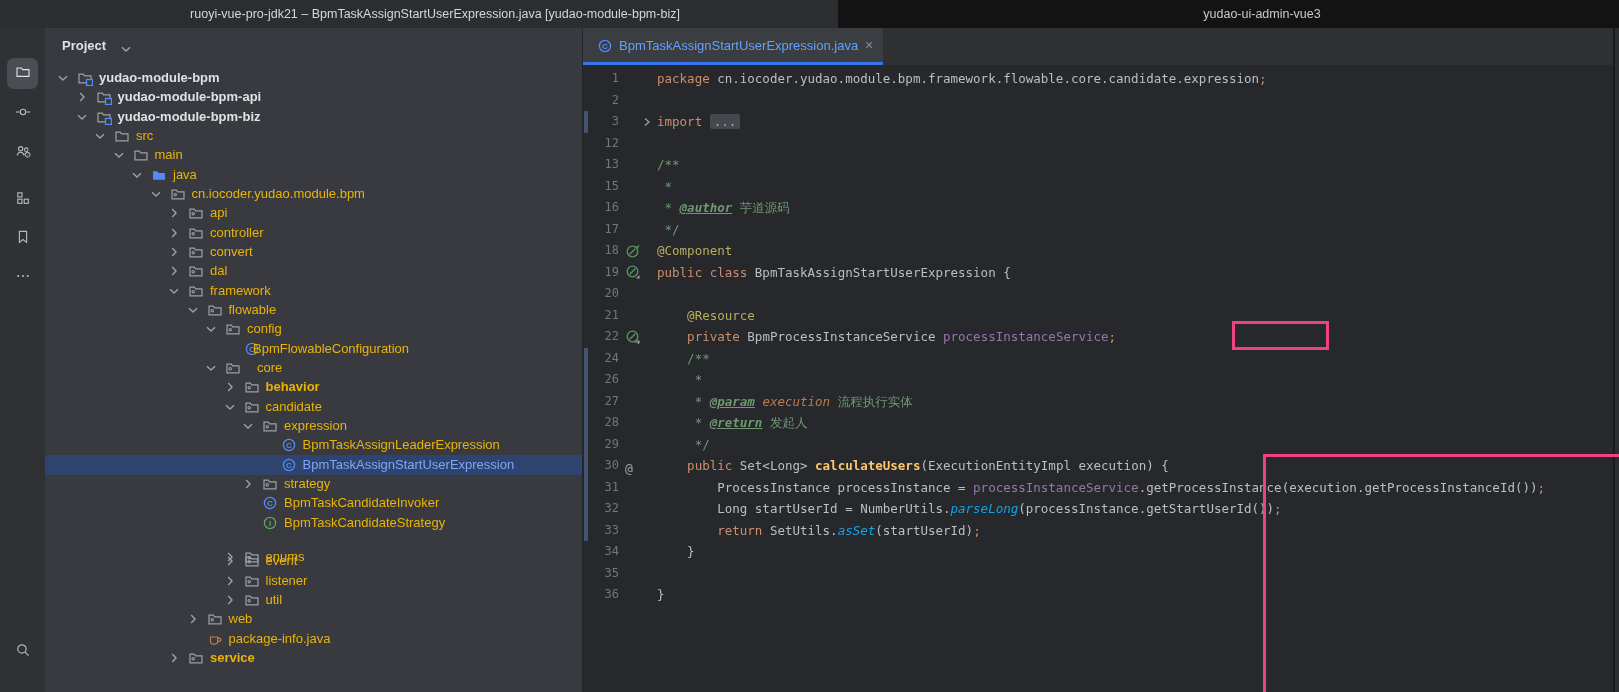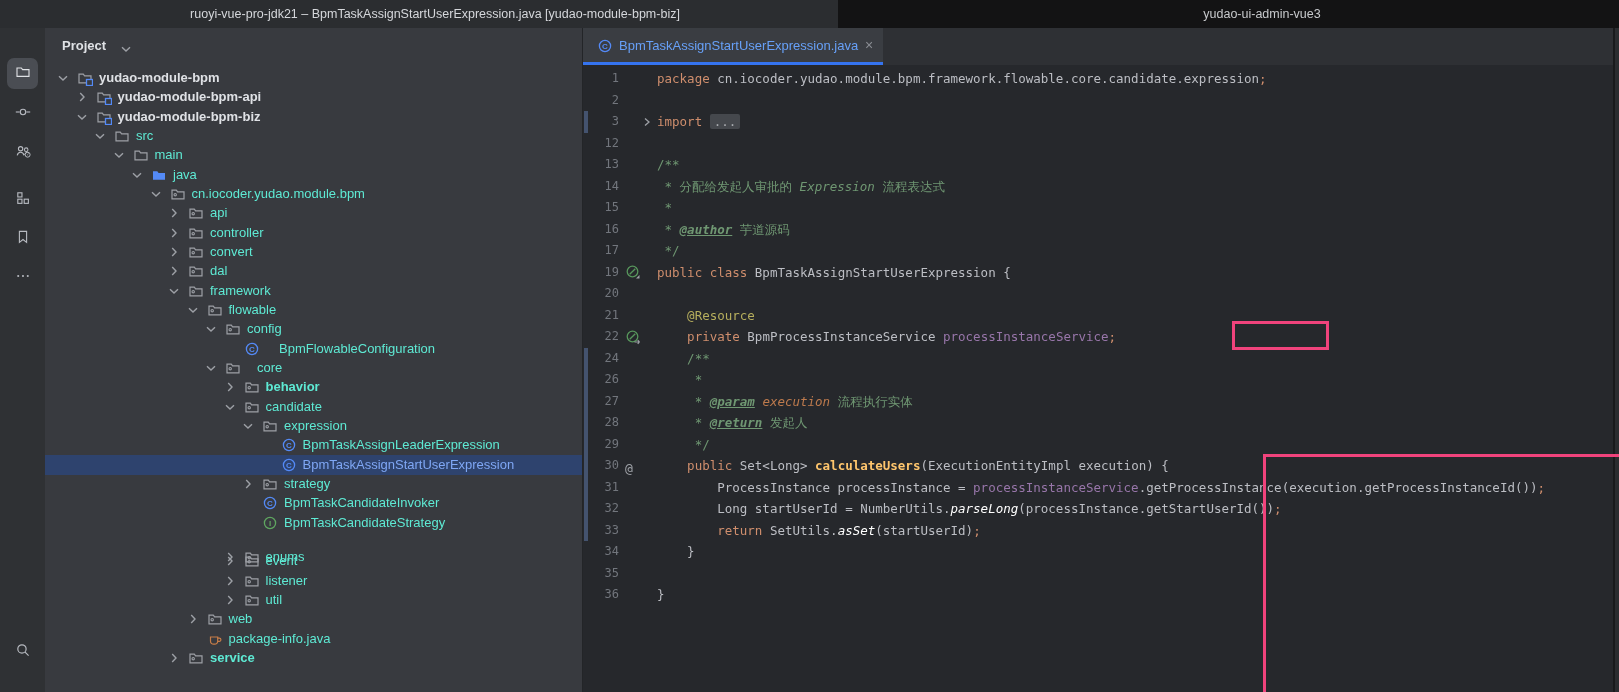--- a/index.html
+++ b/index.html
@@ -19,21 +19,21 @@
        display:flex;align-items:center;justify-content:center;}
   .stripe-btn.active{background:#4a4d53;}
   
   #project-panel{left:45px;top:28px;width:537px;height:664px;background:#383a3f;border-right:1px solid #232528;}
   #project-header{position:absolute;left:0;top:0;width:100%;height:40px;}
   #project-title{position:absolute;left:17px;top:10px;color:#dfe1e5;font-size:13px;font-weight:700;}
   #project-chevron{position:absolute;left:73px;top:13px;}
   #tree{position:absolute;left:0;top:40px;width:100%;height:624px;overflow:hidden;}
   .tree-row{position:absolute;width:100%;height:20px;white-space:nowrap;}
   .tree-row.selected{background:#2e436e;}
-  .tree-label{position:absolute;top:2px;font-size:13px;color:#5eead4;}
+  .tree-label{position:absolute;top:2px;font-size:13px;color:#eab308;}
   .tree-row.bold .tree-label{font-weight:700;color:#dfe1e5;}
   .tree-row.selected .tree-label{color:#7fa7f5;}
   .tree-ico{position:absolute;top:2px;width:16px;height:16px;}
   
   #tabbar{left:583px;top:28px;width:1030px;height:37px;background:#2e3034;}
   #editor-tab{position:absolute;left:0;top:0;width:300px;height:37px;background:#3a3d42;}
   #editor-tab .underline{position:absolute;left:0;bottom:0;width:100%;height:3px;background:#3574f0;}
   #tab-icon{position:absolute;left:14px;top:10px;width:16px;height:16px;}
   #tab-label{position:absolute;left:36px;top:10px;font-size:13px;color:#67a0f7;white-space:nowrap;}
   #tab-close{position:absolute;left:282px;top:9px;font-size:14px;color:#8b8e94;}
@@ -44,21 +44,21 @@
   .lnum{position:absolute;left:4px;top:0;width:32px;text-align:right;color:#72767d;
        font-family:"DejaVu Sans Mono",monospace;font-size:12px;}
   .gut-ico{position:absolute;top:2.5px;width:16px;height:16px;}
   .vcs{position:absolute;left:1px;top:0;width:4px;height:21.5px;background:#44536f;}
   .ctext{position:absolute;left:74px;top:0;}
   .tok-kw{color:#cf8e6d}.tok-pl{color:#bcbec4}.tok-ann{color:#b6ae5d}
   .tok-doc{color:#6f9772}.tok-doci{color:#6f9772;font-style:italic}
   .tok-doctag{color:#6f9772;font-weight:700;font-style:italic;text-decoration:underline}
   .tok-docval{color:#bd7a4d;font-style:italic}
   .tok-field{color:#9876aa}.tok-method{color:#ffc66d;font-weight:600}
-  .tok-stat{color:#ffffff;font-style:italic}
+  .tok-stat{color:#0ea5e9;font-style:italic}
   .tok-fold{background:#45484d;color:#a9abb0;border-radius:2px;padding:0 4px;}
   
   .pink-box{position:absolute;border:3px solid #f0437c;pointer-events:none;z-index:9;}
   #box-component{left:649px;top:256px;width:91px;height:23px;}
   #box-method{left:680px;top:389px;width:915px;height:252px;}
   
   #right-divider{left:1613px;top:28px;width:2px;height:664px;background:#191a1c;}
   #right-strip{left:1615px;top:28px;width:4px;height:664px;background:#2b2d30;}
 </style>
 </head>
@@ -264,21 +264,21 @@
             <path d="M2 12.8V4.2h4.3l1.3 1.7H14v6.9z" stroke="#9da0a6" stroke-width="1.2"></path>
             <circle cx="5.2" cy="8.7" r="1.2" stroke="#9da0a6" stroke-width="1.1"></circle>
           </svg></span>
         <span class="tree-label" style="left:202px">config</span>
       </div>
       <div class="tree-row" style="top: 270.62px;">
         <span class="tree-ico" style="left:198.5px"><svg width="16" height="16" viewBox="0 0 16 16" fill="none" xmlns="http://www.w3.org/2000/svg">
             <circle cx="8" cy="8" r="5.6" stroke="#548af7" stroke-width="1.3"></circle>
             <text x="8" y="10.9" text-anchor="middle" font-size="8" font-weight="bold" fill="#548af7" font-family="Liberation Sans,sans-serif">C</text>
           </svg></span>
-        <span class="tree-label" style="left:234px">BpmFlowableConfiguration</span>
+        <span class="tree-label" style="left:208px">BpmFlowableConfiguration</span>
       </div>
       <div class="tree-row" style="top: 289.95px;">
         <span class="tree-ico" style="left:158px"><svg width="16" height="16" viewBox="0 0 16 16" fill="none" xmlns="http://www.w3.org/2000/svg">
             <path d="M4 6.2l4 3.8 4-3.8" stroke="#9da0a6" stroke-width="1.4"></path>
           </svg></span>
         <span class="tree-ico" style="left:180px"><svg width="16" height="16" viewBox="0 0 16 16" fill="none" xmlns="http://www.w3.org/2000/svg">
             <path d="M2 12.8V4.2h4.3l1.3 1.7H14v6.9z" stroke="#9da0a6" stroke-width="1.2"></path>
             <circle cx="5.2" cy="8.7" r="1.2" stroke="#9da0a6" stroke-width="1.1"></circle>
           </svg></span>
         <span class="tree-label" style="left:212px">core</span>
@@ -435,24 +435,28 @@
 
 <section class="abs" id="editor">
   <div id="code-lines">
       <div class="code-line"><span class="lnum">1</span><span class="ctext"><span class="tok-kw">package</span><span class="tok-pl"> cn.iocoder.yudao.module.bpm.framework.flowable.core.candidate.expression</span><span class="tok-kw">;</span></span></div>
       <div class="code-line"><span class="lnum">2</span><span class="ctext"></span></div>
       <div class="code-line"><span class="vcs"></span><span class="lnum">3</span><span class="gut-ico" style="left:56px"><svg width="16" height="16" viewBox="0 0 16 16" fill="none" xmlns="http://www.w3.org/2000/svg">
             <path d="M6 4.5l4 3.5-4 3.5" stroke="#9da0a6" stroke-width="1.3"></path>
           </svg></span><span class="ctext"><span class="tok-kw">import</span><span class="tok-pl"> </span><span class="tok-fold">...</span></span></div>
       <div class="code-line"><span class="lnum">12</span><span class="ctext"></span></div>
       <div class="code-line"><span class="lnum">13</span><span class="ctext"><span class="tok-doc">/**</span></span></div>
-      <div class="code-line"><span class="lnum">14</span><span class="ctext"><span class="tok-doc"> * 分配给发起人审批的 </span><span class="tok-doci">Expression</span><span class="tok-doc"> 流程表达式</span></span></div>
       <div class="code-line"><span class="lnum">15</span><span class="ctext"><span class="tok-doc"> *</span></span></div>
       <div class="code-line"><span class="lnum">16</span><span class="ctext"><span class="tok-doc"> * </span><span class="tok-doctag">@author</span><span class="tok-doc"> 芋道源码</span></span></div>
       <div class="code-line"><span class="lnum">17</span><span class="ctext"><span class="tok-doc"> */</span></span></div>
+      <div class="code-line"><span class="lnum">18</span><span class="gut-ico" style="left:42px"><svg width="16" height="16" viewBox="0 0 16 16" fill="none" xmlns="http://www.w3.org/2000/svg">
+            <circle cx="7.5" cy="8.5" r="5.3" stroke="#57965c" stroke-width="1.3"></circle>
+            <line x1="4.7" y1="11.3" x2="10.3" y2="5.7" stroke="#57965c" stroke-width="1.3"></line>
+            <path d="M10.5 3.6l1.3 1.3 2.2-2.4" stroke="#57965c" stroke-width="1.4"></path>
+          </svg></span><span class="ctext"><span class="tok-ann">@Component</span></span></div>
       <div class="code-line"><span class="lnum">19</span><span class="gut-ico" style="left:42px"><svg width="16" height="16" viewBox="0 0 16 16" fill="none" xmlns="http://www.w3.org/2000/svg">
             <circle cx="7.5" cy="7.5" r="5.3" stroke="#57965c" stroke-width="1.3"></circle>
             <line x1="4.7" y1="10.3" x2="10.3" y2="4.7" stroke="#57965c" stroke-width="1.3"></line>
             <path d="M11 14.5h3.5V11z" fill="#9da0a6"></path>
           </svg></span><span class="ctext"><span class="tok-kw">public class </span><span class="tok-pl">BpmTaskAssignStartUserExpression </span><span class="tok-pl">{</span></span></div>
       <div class="code-line"><span class="lnum">20</span><span class="ctext"></span></div>
       <div class="code-line"><span class="lnum">21</span><span class="ctext"><span class="tok-pl">    </span><span class="tok-ann">@Resource</span></span></div>
       <div class="code-line"><span class="lnum">22</span><span class="gut-ico" style="left:42px"><svg width="16" height="16" viewBox="0 0 16 16" fill="none" xmlns="http://www.w3.org/2000/svg">
             <circle cx="7.5" cy="7.5" r="5.3" stroke="#57965c" stroke-width="1.3"></circle>
             <line x1="4.7" y1="10.3" x2="10.3" y2="4.7" stroke="#57965c" stroke-width="1.3"></line>

